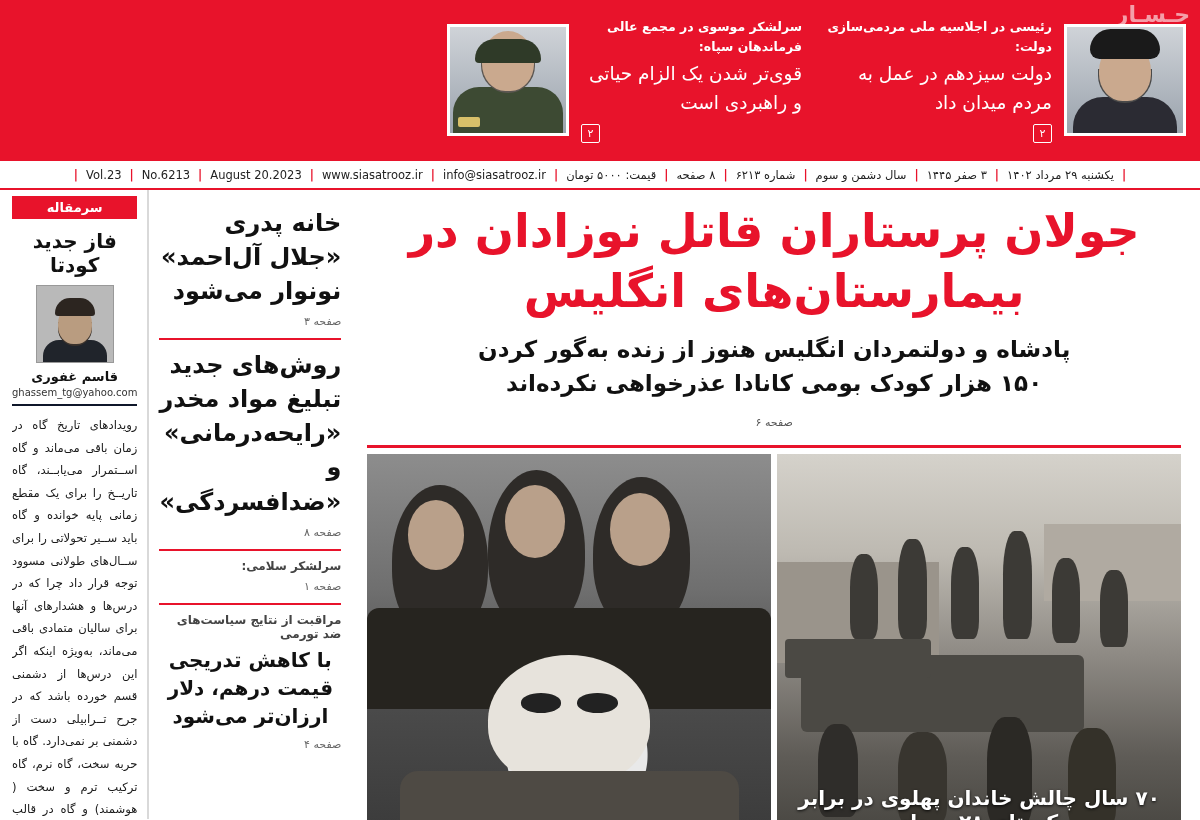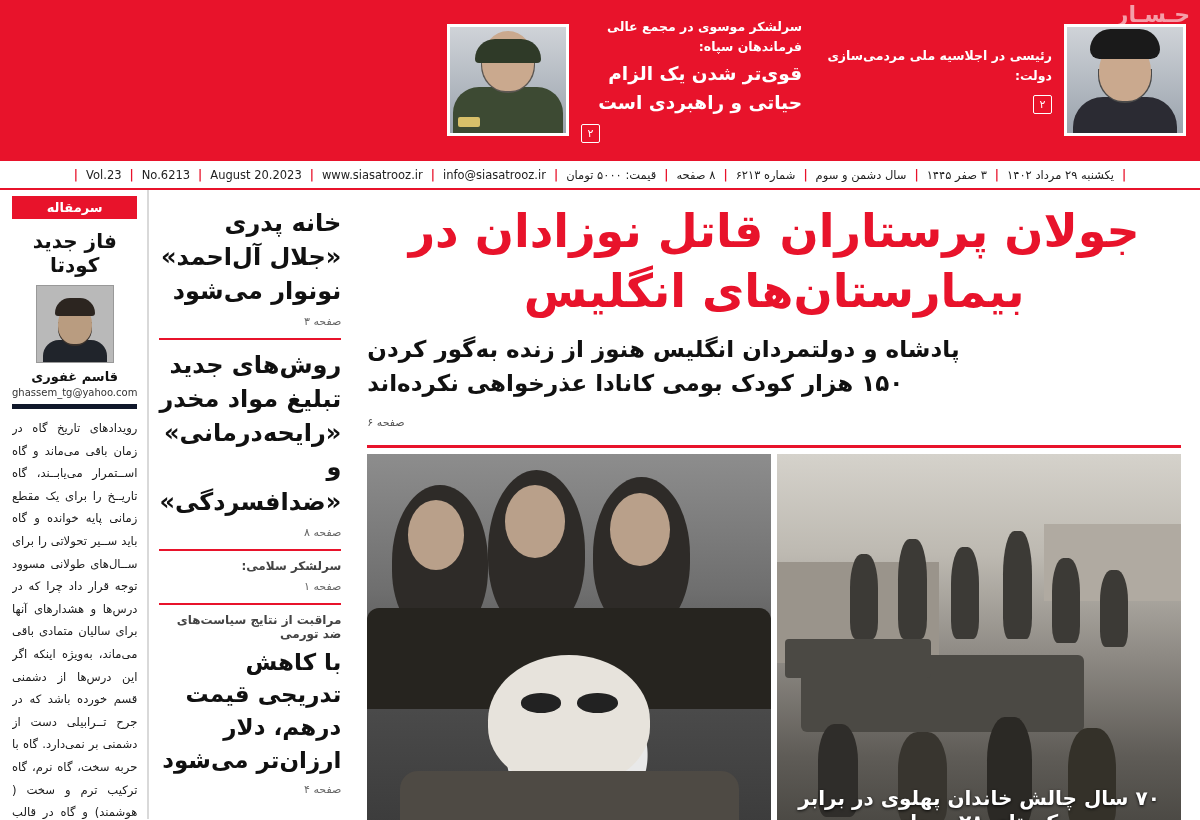--- a/index.html
+++ b/index.html
@@ -46,21 +46,21 @@
   .p-cap { width:66px; height:24px; background:#2f3a28; border-radius:30px 30px 6px 6px; position:absolute; left:50%; transform:translateX(-50%); bottom:70px;}
   .p-stars { position:absolute; bottom:6px; left:8px; width:22px; height:10px; background:#d8c06a; border-radius:2px;}
 
   .mh-teaser {
     padding:0 12px;
     line-height:1.55;
     flex:0 0 auto;
     position:relative;
   }
   .mh-teaser .small { font-size:12.5px; font-weight:bold; margin-bottom:4px; }
-  .mh-teaser .big { font-size:18.5px; font-weight:bold; }
+  .mh-teaser .big { font-size:18.5px; font-weight:normal; }
   .mh-teaser.right-side { text-align:right; width:250px; }
   .mh-teaser.left-side { text-align:right; width:245px; }
   .page-badge {
     width:19px; height:19px; border:1.5px solid #fff; color:#fff;
     font-size:11px; display:flex; align-items:center; justify-content:center;
     border-radius:2px; margin-top:6px;
   }
   .badge-row-r { display:flex; justify-content:flex-start; }
   .badge-row-l { display:flex; justify-content:flex-end; }
 
@@ -115,41 +115,41 @@
   .brief:last-child { border-bottom:none; }
   .brief .kicker { font-size:12px; color:#444; margin-bottom:5px; font-weight:bold;text-align:right;}
   .brief h3 {
     margin:0;
     font-size:24px;
     line-height:1.42;
     font-weight:bold;
     color:#111;
   }
   .brief h3.sm { font-size:20px; }
-  .brief h3.xs { font-size:23px; }
+  .brief h3.xs { font-size:20px;text-align:center; }
   .brief .pg {
     margin-top:7px; font-size:11px; color:#666;
   }
 
   
   .col-center {
     flex:1 1 auto;
     padding:10px 19px 0 14px;
     direction:rtl;
   }
   .headline {
     text-align:center;
     font-size:46px;
     line-height:1.3;
     font-weight:bold;
     color:#e8132b;
     margin:2px 0 10px 0;
   }
   .subhead {
-    text-align:left;
+    text-align:center;
     font-size:23px;
     line-height:1.5;
     font-weight:bold;
     color:#111;
   }
   .subhead .pg-note {
     display:inline-block;
     font-size:11px; color:#555; font-weight:normal;
     margin-top:6px;
   }
@@ -218,21 +218,21 @@
     margin:0 auto;
     background:#b9b9b9;
     border:1px solid #999;
     position:relative; overflow:hidden;
   }
   .e-head { position:absolute; left:50%; transform:translateX(-50%); bottom:18px; width:34px; height:40px; background:#b99c80; border-radius:50% 50% 45% 45%; }
   .e-hair { position:absolute; left:50%; transform:translateX(-50%); bottom:46px; width:40px; height:18px; background:#2c2520; border-radius:20px 20px 4px 4px; }
   .e-beard { position:absolute; left:50%; transform:translateX(-50%); bottom:16px; width:34px; height:24px; background:#3a322c; border-radius:0 0 18px 18px;}
   .e-body { position:absolute; left:50%; transform:translateX(-50%); bottom:0; width:64px; height:22px; background:#20242b; border-radius:16px 16px 0 0;}
   .edi-name { text-align:center; font-size:13px; font-weight:bold; margin-top:6px; }
-  .edi-mail { text-align:center; font-size:10px; color:#333; margin-top:3px; border-bottom:5px solid #0f172a; padding-bottom:6px;}
+  .edi-mail { text-align:center; font-size:10px; color:#333; margin-top:3px; border-bottom:2px solid #0f172a; padding-bottom:6px;}
   .edi-body {
     margin-top:8px;
     font-size:11.6px;
     line-height:1.95;
     text-align:justify;
     color:#1a1a1a;
     max-height:430px;
     overflow:hidden;
   }
   .edi-body p { margin:0 0 7px 0; }
@@ -245,20 +245,21 @@
 
   <div class="mh-photo">
     <div class="p-bg"></div>
     <div class="p-body"></div>
     <div class="p-beard"></div>
     <div class="p-head"></div>
     <div class="p-turban"></div>
   </div>
   <div class="mh-teaser right-side">
     <div class="small">رئیسی در اجلاسیه ملی مردمی‌سازی دولت:</div>
+    <div class="big">دولت سیزدهم در عمل به مردم میدان داد</div>
     <div class="badge-row-r">
         <div class="page-badge">۲</div>
       </div>
   </div>
 
 
   <div class="mh-teaser left-side">
     <div class="small">سرلشکر موسوی در مجمع عالی فرماندهان سپاه:</div>
     <div class="big">قوی‌تر شدن یک الزام حیاتی و راهبردی است</div>
     <div class="badge-row-l">

